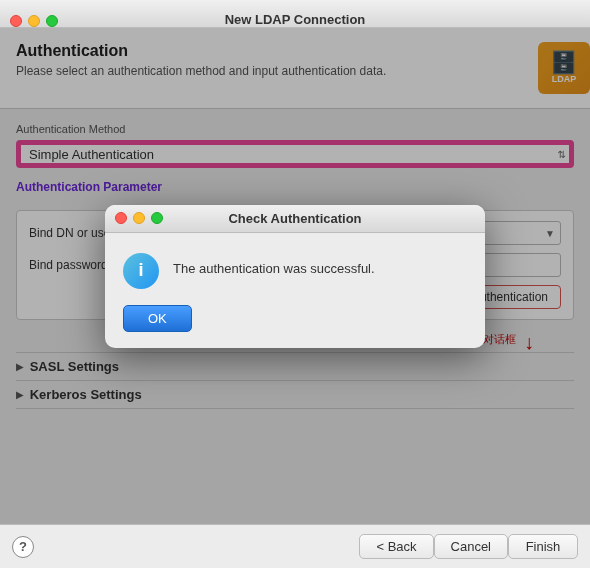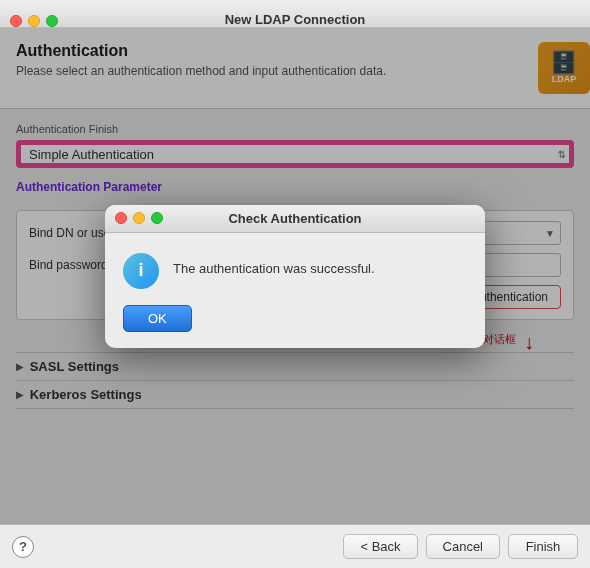--- a/index.html
+++ b/index.html
@@ -285,21 +285,20 @@
       display: flex;
       align-items: center;
       justify-content: center;
       font-size: 13px;
       color: #555;
       cursor: pointer;
       font-weight: bold;
     }
     .footer-right {
       display: flex;
-      gap: 8px;
     }
     .footer-btn {
       background: linear-gradient(to bottom, #fafafa, #e8e8e8);
       border: 1px solid #bbb;
       border-radius: 5px;
       padding: 4px 16px;
       font-size: 13px;
       color: #333;
       cursor: pointer;
       min-width: 70px;
@@ -403,21 +402,21 @@
     </div>
     <div class="ldap-icon">
       <div class="ldap-icon-img">🗄️</div>
       <span>LDAP</span>
     </div>
   </div>
 
   <div class="body-section">
 
     <div class="form-group">
-      <span class="form-label">Authentication Finish</span>
+      <span class="form-label">Authentication Method</span>
       <div class="select-wrapper">
         <select class="select-field">
           <option>Simple Authentication</option>
         </select>
         <span class="select-arrow">⇅</span>
       </div>
     </div>
 
     <div class="form-group">
       <span class="form-label-bold">Authentication Parameter</span>

